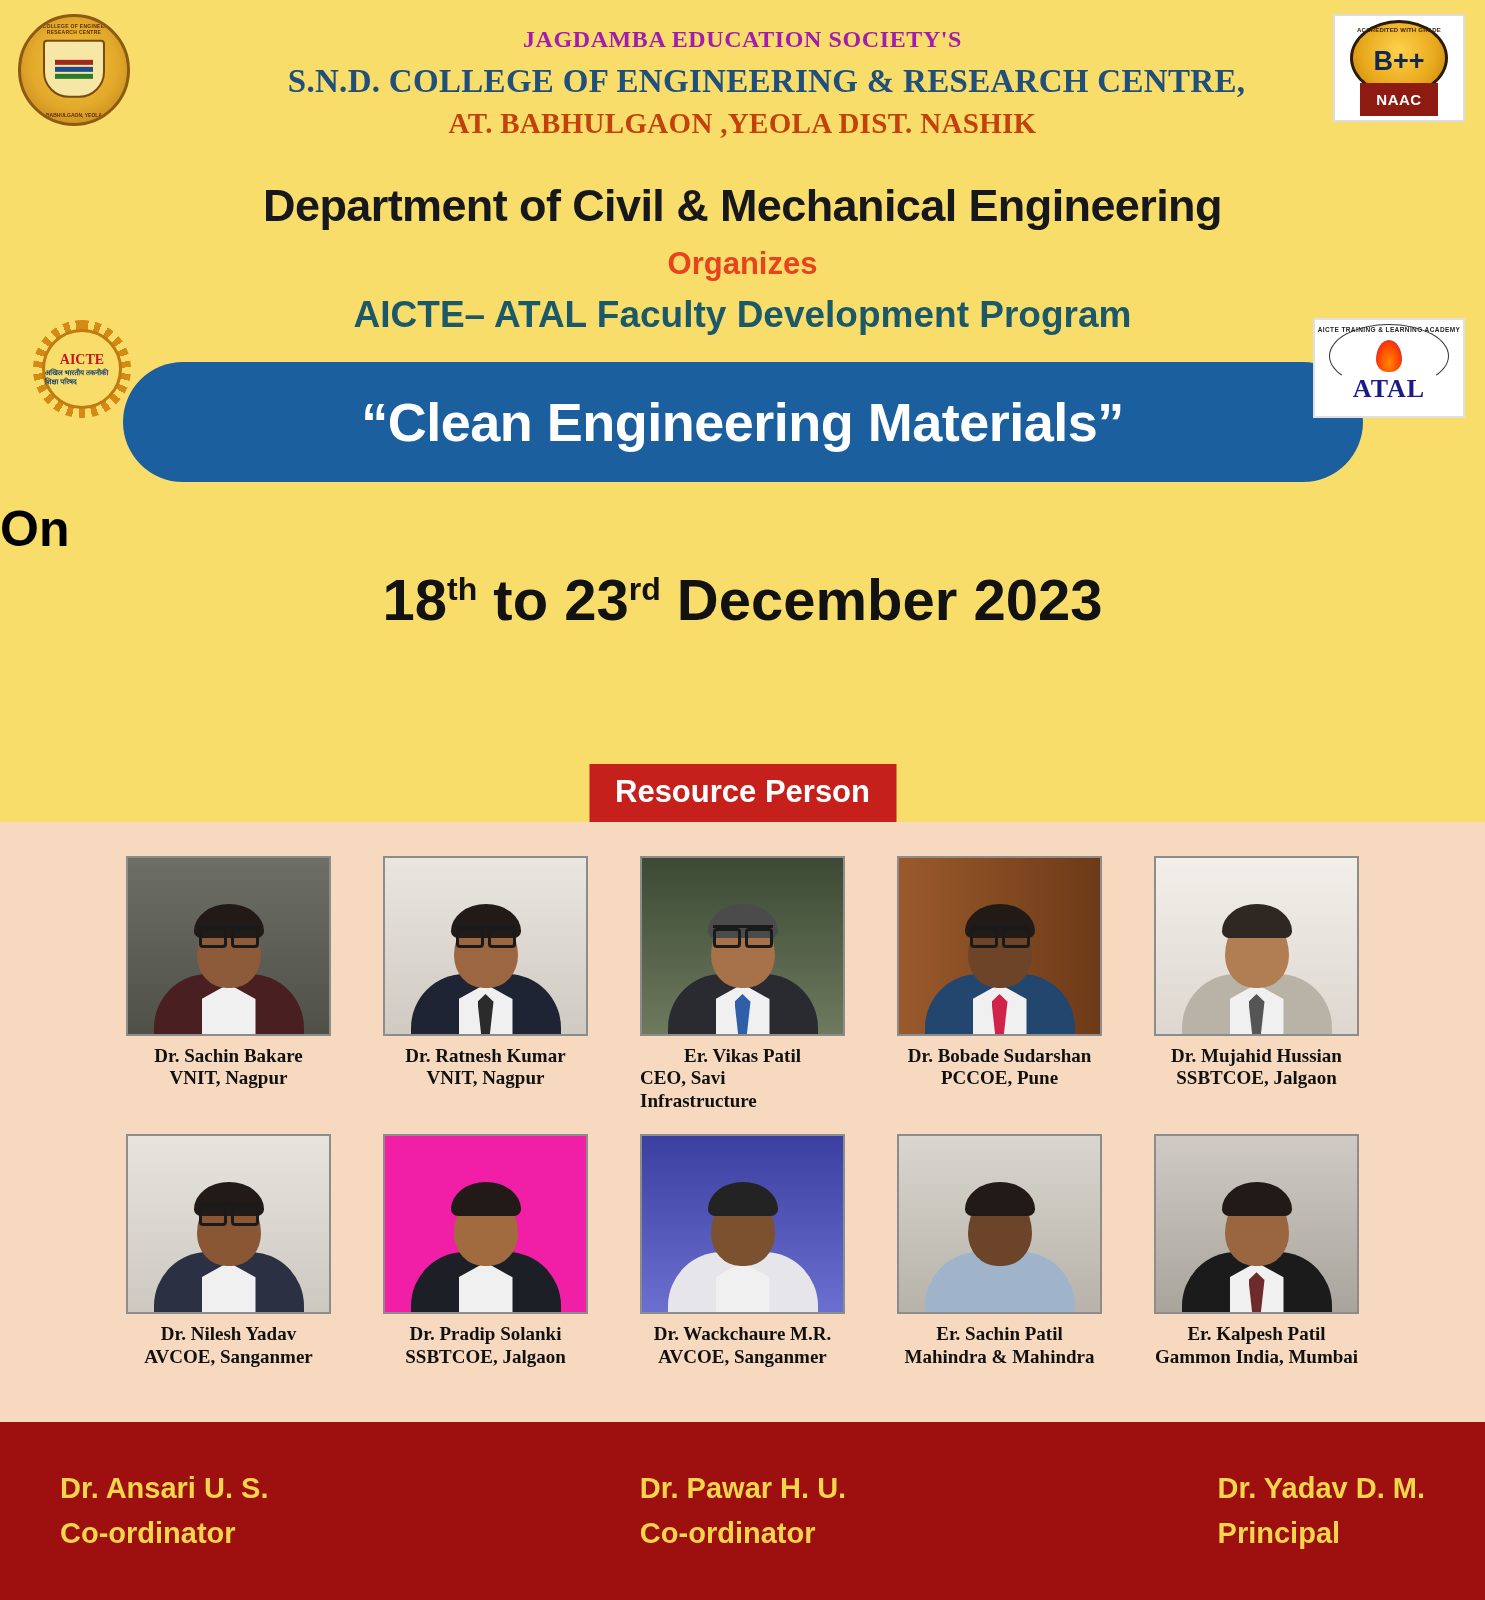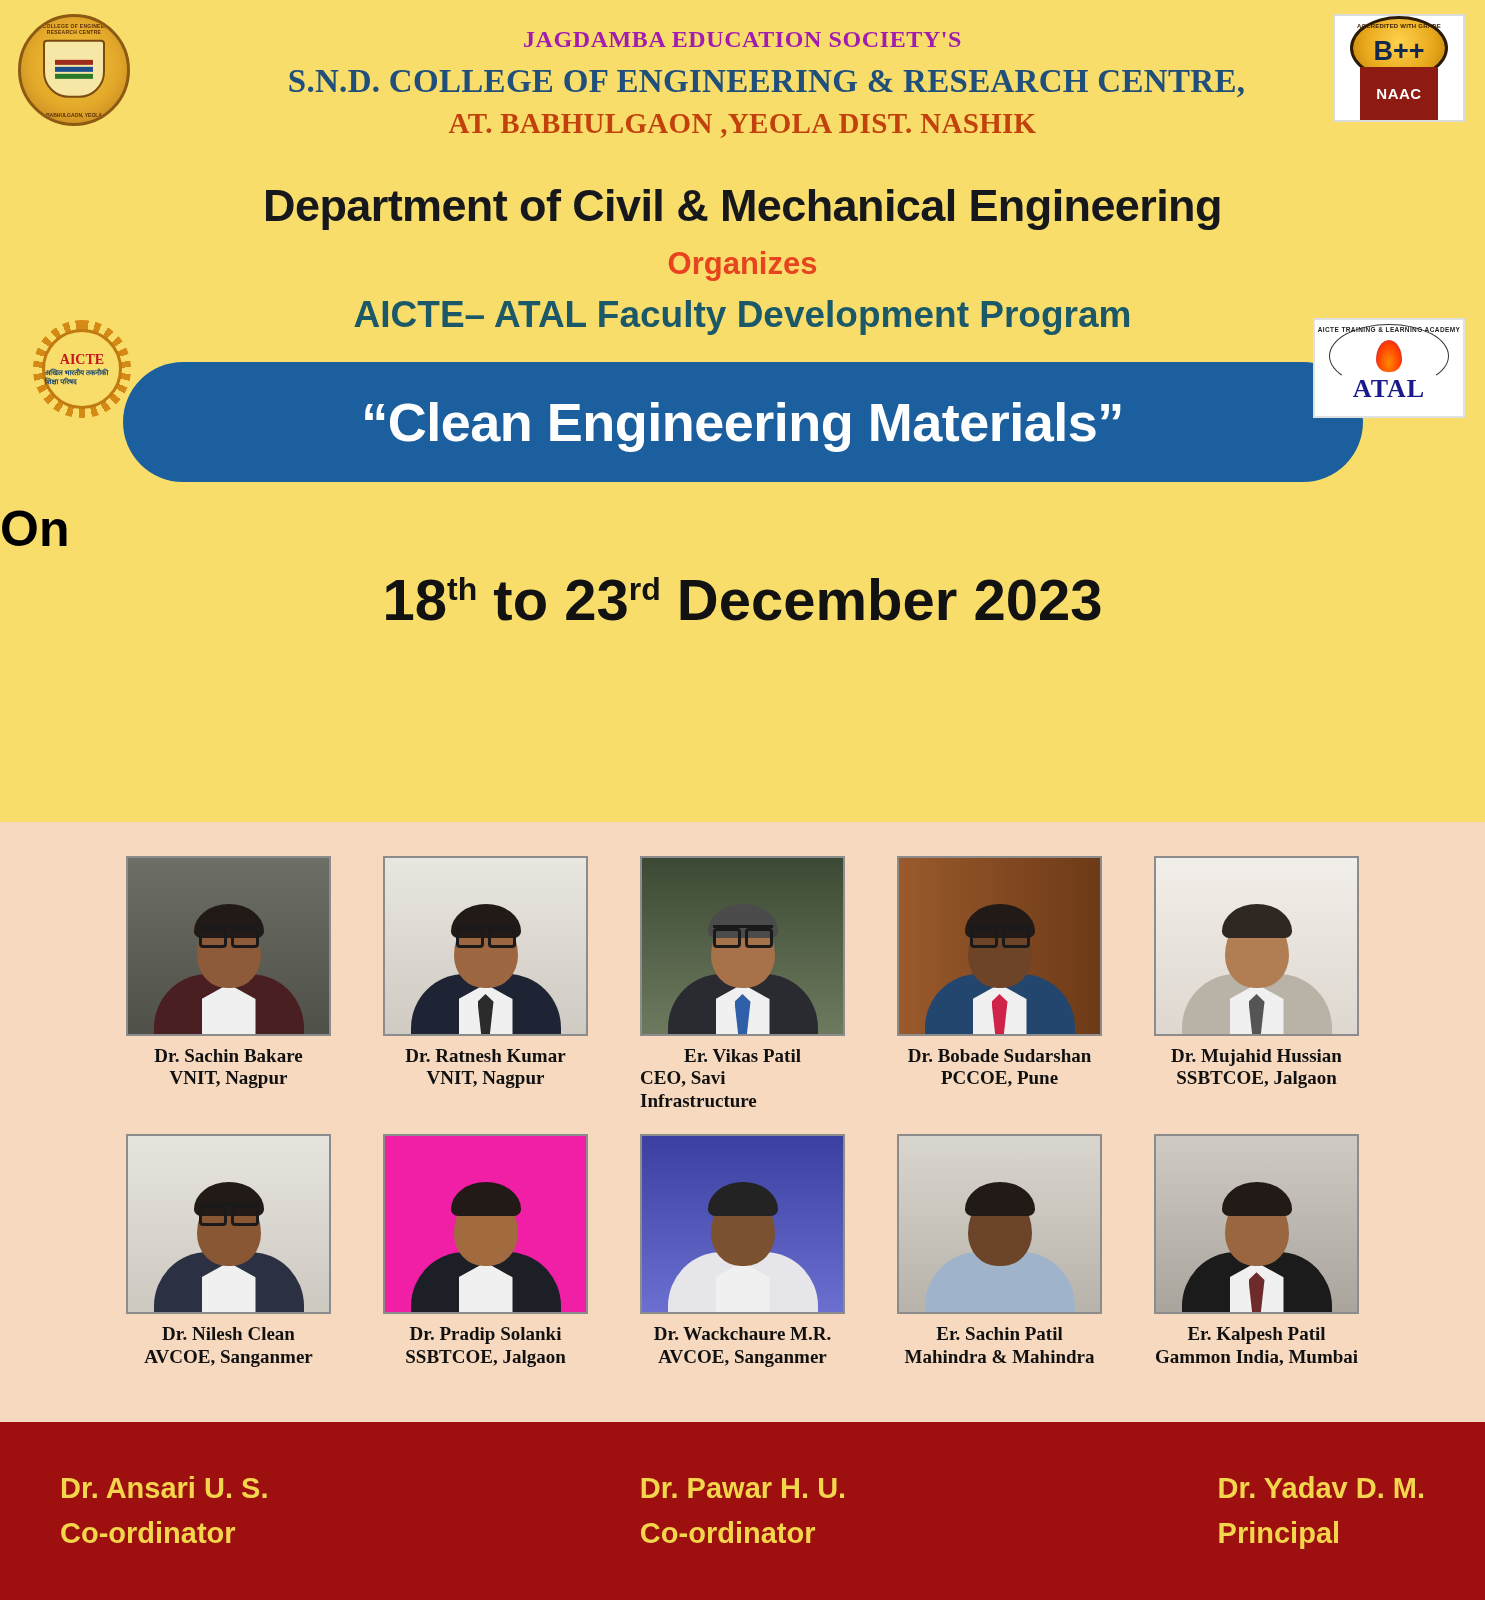--- a/index.html
+++ b/index.html
@@ -122,21 +122,21 @@
     color: #12284c;
     line-height: 1;
     margin-top: 6px;
   }
   .naac-badge .ribbon {
     margin-top: -13px;
     background: #8d1b12;
     color: #ffffff;
     font-size: 15px;
     font-weight: bold;
-    padding: 18px 16px;
+    padding: 8px 16px;
     letter-spacing: .5px;
     position: relative;
     z-index: 2;
   }
 
   
   .society-line {
     text-align: center;
     color: #a21caf;
     font-weight: bold;
@@ -526,20 +526,21 @@
   <div class="title-pill">
     <div class="title-text">“Clean Engineering Materials”</div>
   </div>
 
   <div class="on-line">On</div>
 
   <div class="date-line">
     <span>18</span><sup>th</sup><span> to 23</span><sup>rd</sup><span> December 2023</span>
   </div>
 
+  <div class="resource-banner">Resource Person</div>
 </div>
 
 <div class="speakers-section">
 
   <div class="speaker-row row1">
 
     <div class="speaker">
       <div class="photo">
         <div class="portrait-bg" style="background:linear-gradient(180deg,#6d6f66 0%,#4f5148 100%)"></div>
         <div class="body" style="background:#4a1f22"></div>
@@ -613,21 +614,21 @@
 
     <div class="speaker">
       <div class="photo">
         <div class="portrait-bg" style="background:linear-gradient(180deg,#e7e4de 0%,#cdc9c1 100%)"></div>
         <div class="body" style="background:#2b3142"></div>
         <div class="shirt"></div>
         <div class="head" style="background:#8a5734"></div>
         <div class="hair"></div>
         <div class="glasses"></div>
       </div>
-      <div class="speaker-name">Dr. Nilesh Clean</div>
+      <div class="speaker-name">Dr. Nilesh Yadav</div>
       <div class="speaker-affil">AVCOE, Sanganmer</div>
     </div>
 
     <div class="speaker">
       <div class="photo">
         <div class="portrait-bg" style="background:#f01fa6"></div>
         <div class="body" style="background:#1d1f27"></div>
         <div class="shirt"></div>
         <div class="head" style="background:#a26a3f"></div>
         <div class="hair"></div>

